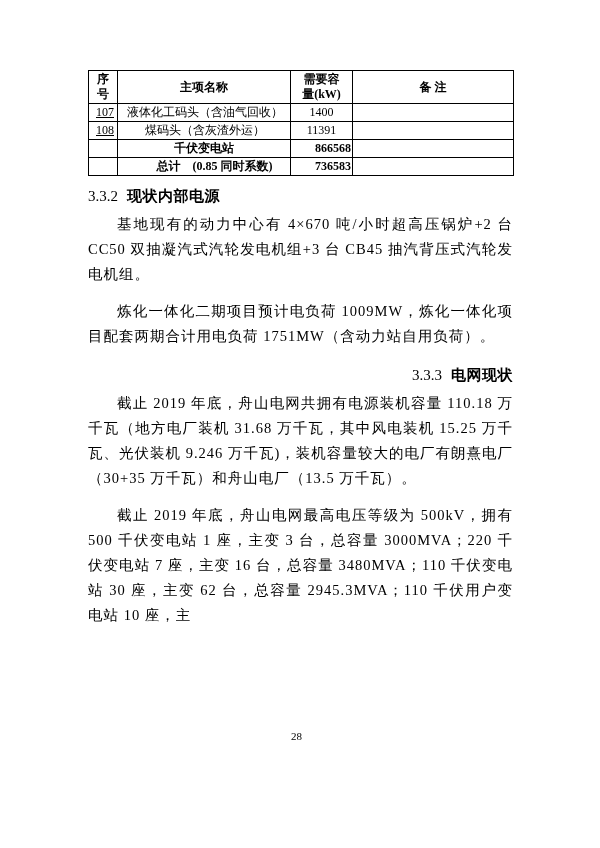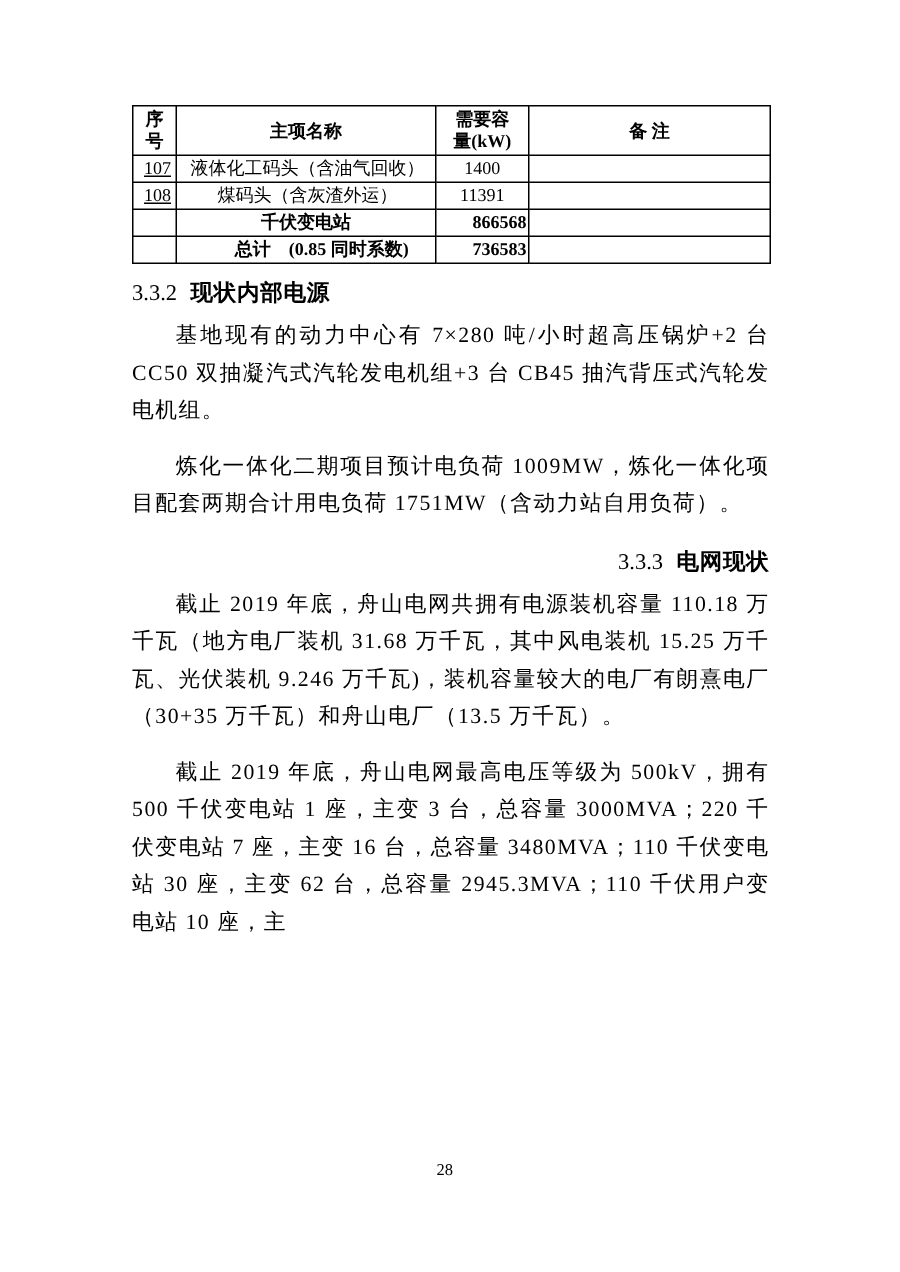--- a/index.html
+++ b/index.html
@@ -77,21 +77,21 @@
     line-height: 25px;
     letter-spacing: 1px;
     text-align: justify;
     text-indent: 2em;
     font-family: "Liberation Serif", "DejaVu Serif", serif;
   }
   .para.tight { margin-top: 6px; }
   
   .page-number {
     position: absolute;
-    top: 774px;
+    top: 730px;
     left: 0;
     width: 593px;
     text-align: center;
     font-size: 11px;
     font-family: "Liberation Serif", "DejaVu Serif", serif;
   }
 </style>
 </head>
 <body>
 
@@ -140,21 +140,21 @@
           <td class="c-cap">736583</td>
           <td class="c-note"></td>
         </tr>
       </tbody>
     </table>
 
     <div class="heading">
       <span class="h-num">3.3.2</span><span>现状内部电源</span>
     </div>
 
-    <p class="para tight">基地现有的动力中心有 7×280 吨/小时超高压锅炉+2 台 CC50 双抽凝汽式汽轮发电机组+3 台 CB45 抽汽背压式汽轮发电机组。</p>
+    <p class="para tight">基地现有的动力中心有 4×670 吨/小时超高压锅炉+2 台 CC50 双抽凝汽式汽轮发电机组+3 台 CB45 抽汽背压式汽轮发电机组。</p>
     <p class="para">炼化一体化二期项目预计电负荷 1009MW，炼化一体化项目配套两期合计用电负荷 1751MW（含动力站自用负荷）。</p>
 
     <div class="heading gap-top">
       <span class="h-num">3.3.3</span><span>电网现状</span>
     </div>
 
 
     <p class="para tight">截止 2019 年底，舟山电网共拥有电源装机容量 110.18 万千瓦（地方电厂装机 31.68 万千瓦，其中风电装机 15.25 万千瓦、光伏装机 9.246 万千瓦)，装机容量较大的电厂有朗熹电厂（30+35 万千瓦）和舟山电厂（13.5 万千瓦）。</p>
     <p class="para">截止 2019 年底，舟山电网最高电压等级为 500kV，拥有 500 千伏变电站 1 座，主变 3 台，总容量 3000MVA；220 千伏变电站 7 座，主变 16 台，总容量 3480MVA；110 千伏变电站 30 座，主变 62 台，总容量 2945.3MVA；110 千伏用户变电站 10 座，主</p>
 

